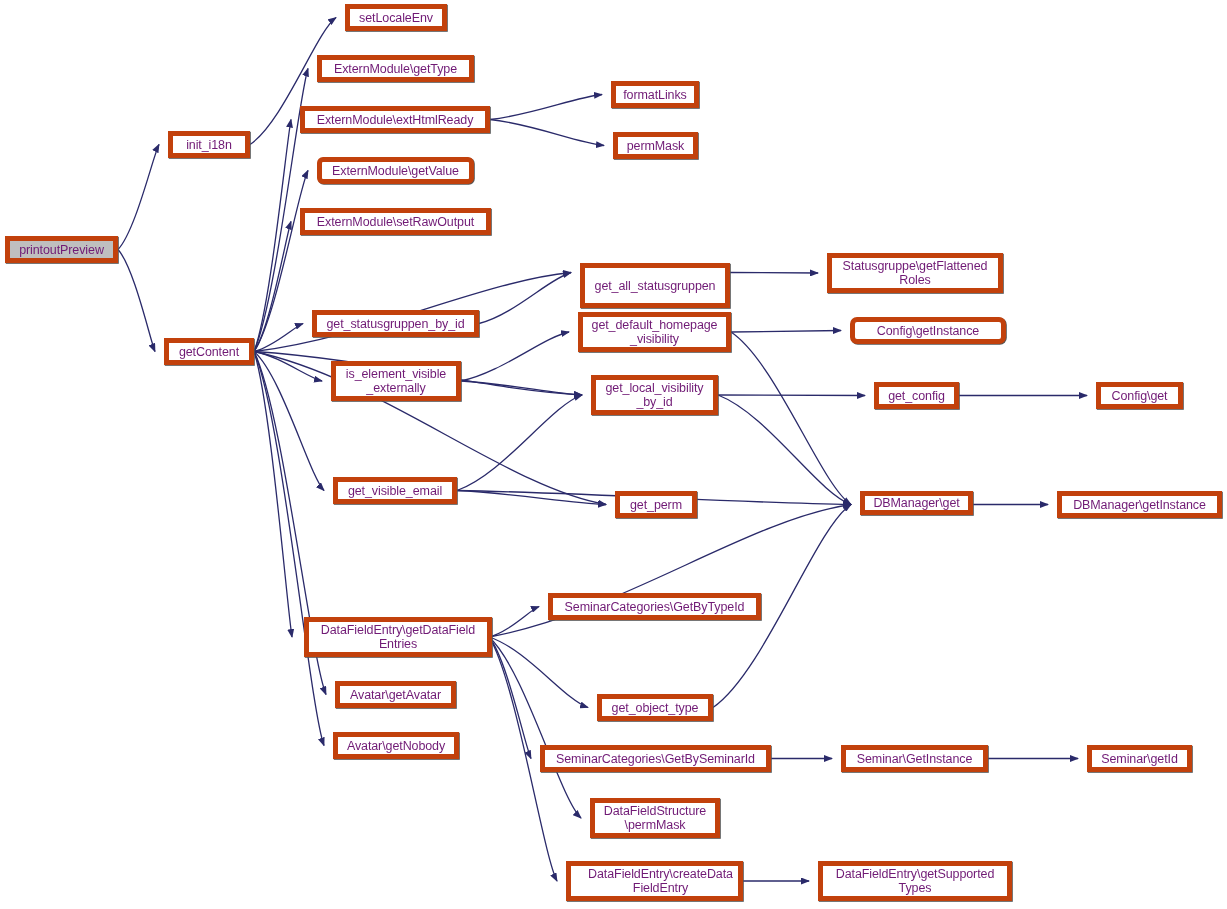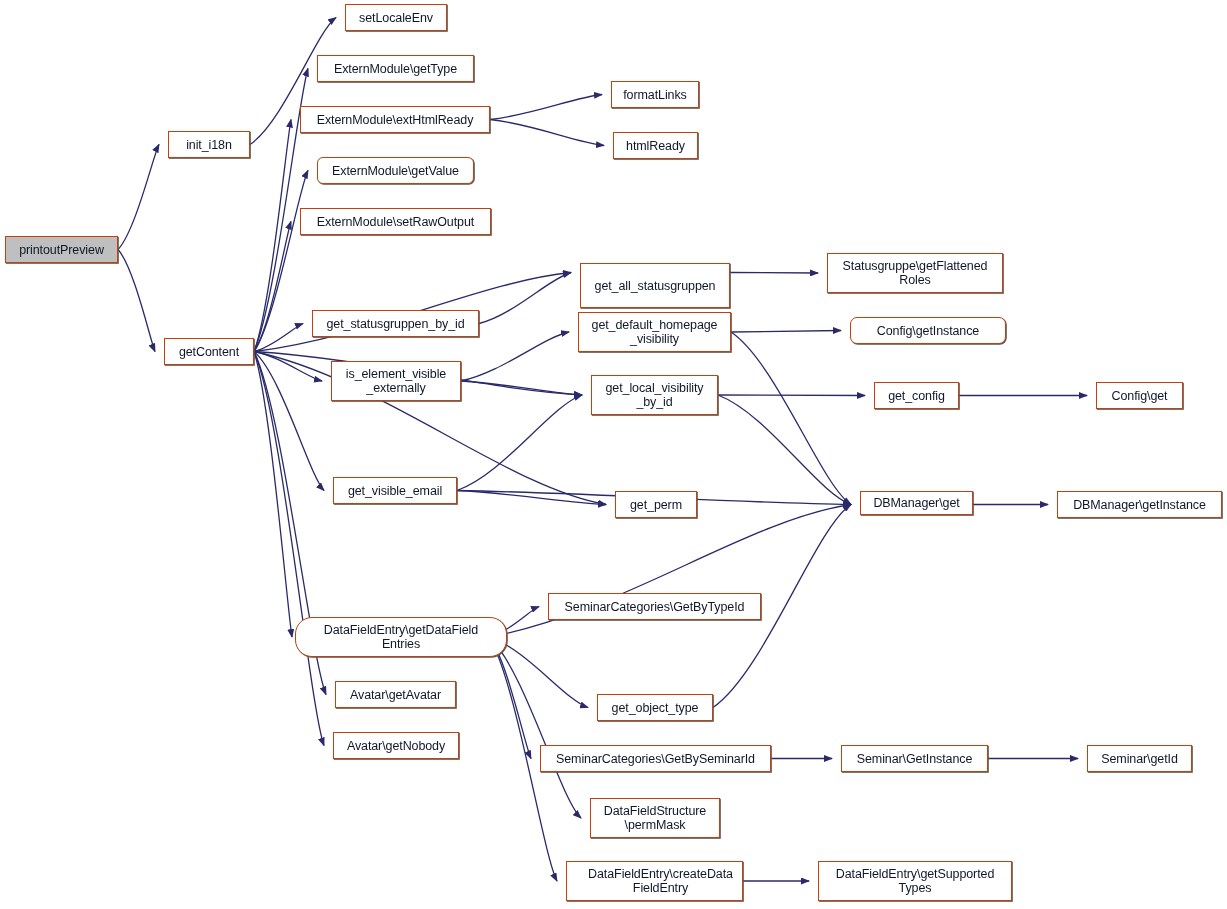--- a/index.html
+++ b/index.html
@@ -17,23 +17,23 @@
   svg.edges {
     position: absolute;
     left: 0; top: 0;
     width: 1227px;
     height: 909px;
     overflow: visible;
   }
   .node {
     position: absolute;
     box-sizing: border-box;
-    border: 1px solid #c2410c;
+    border: 5px solid #c2410c;
     background: #ffffff;
-    color: #0f172a;
+    color: #701a75;
     display: flex;
     align-items: center;
     justify-content: center;
     text-align: center;
     font-size: 12.5px;
     line-height: 14px;
     letter-spacing: -0.1px;
     white-space: pre-line;
     z-index: 5;
     box-shadow: 0.8px 0.8px 0 #555555;
@@ -97,40 +97,40 @@
   <div id="node-layer">
       <div class="node root" style="left: 5px; top: 236px; width: 113px; height: 27px;">printoutPreview</div>
       <div class="node" style="left: 168px; top: 131px; width: 82px; height: 27px;">init_i18n</div>
       <div class="node" style="left: 164px; top: 338px; width: 90px; height: 27px;">getContent</div>
       <div class="node" style="left: 345px; top: 4px; width: 102px; height: 27px;">setLocaleEnv</div>
       <div class="node" style="left: 317px; top: 55px; width: 157px; height: 27px;">ExternModule\getType</div>
       <div class="node" style="left: 300px; top: 106px; width: 190px; height: 27px;">ExternModule\extHtmlReady</div>
       <div class="node" style="left: 317px; top: 157px; width: 157px; height: 27px; border-radius: 6px;">ExternModule\getValue</div>
       <div class="node" style="left: 300px; top: 208px; width: 191px; height: 27px;">ExternModule\setRawOutput</div>
       <div class="node" style="left: 611px; top: 81px; width: 88px; height: 27px;">formatLinks</div>
-      <div class="node" style="left: 613px; top: 132px; width: 85px; height: 27px;">htmlReady</div>
+      <div class="node" style="left: 613px; top: 132px; width: 85px; height: 27px;">permMask</div>
       <div class="node" style="left: 580px; top: 263px; width: 150px; height: 45px;">get_all_statusgruppen</div>
       <div class="node" style="left: 827px; top: 253px; width: 176px; height: 40px;">Statusgruppe\getFlattened
 Roles</div>
       <div class="node" style="left: 312px; top: 310px; width: 167px; height: 27px;">get_statusgruppen_by_id</div>
       <div class="node" style="left: 578px; top: 312px; width: 153px; height: 40px;">get_default_homepage
 _visibility</div>
       <div class="node" style="left: 850px; top: 317px; width: 156px; height: 27px; border-radius: 7px;">Config\getInstance</div>
       <div class="node" style="left: 331px; top: 361px; width: 130px; height: 40px;">is_element_visible
 _externally</div>
       <div class="node" style="left: 591px; top: 375px; width: 127px; height: 40px;">get_local_visibility
 _by_id</div>
       <div class="node" style="left: 874px; top: 382px; width: 85px; height: 27px;">get_config</div>
       <div class="node" style="left: 1096px; top: 382px; width: 87px; height: 27px;">Config\get</div>
       <div class="node" style="left: 333px; top: 477px; width: 124px; height: 27px;">get_visible_email</div>
       <div class="node" style="left: 615px; top: 491px; width: 82px; height: 27px;">get_perm</div>
       <div class="node" style="left: 860px; top: 491px; width: 113px; height: 24px;">DBManager\get</div>
       <div class="node" style="left: 1057px; top: 491px; width: 165px; height: 27px;">DBManager\getInstance</div>
       <div class="node" style="left: 548px; top: 593px; width: 213px; height: 27px;">SeminarCategories\GetByTypeId</div>
-      <div class="node" style="left: 295px; top: 617px; width: 212px; height: 40px; border-radius: 17px;">DataFieldEntry\getDataField
+      <div class="node" style="left: 304px; top: 617px; width: 188px; height: 40px;">DataFieldEntry\getDataField
 Entries</div>
       <div class="node" style="left: 335px; top: 681px; width: 121px; height: 27px;">Avatar\getAvatar</div>
       <div class="node" style="left: 597px; top: 694px; width: 116px; height: 27px;">get_object_type</div>
       <div class="node" style="left: 333px; top: 732px; width: 126px; height: 27px;">Avatar\getNobody</div>
       <div class="node" style="left: 540px; top: 745px; width: 231px; height: 27px;">SeminarCategories\GetBySeminarId</div>
       <div class="node" style="left: 841px; top: 745px; width: 147px; height: 27px;">Seminar\GetInstance</div>
       <div class="node" style="left: 1087px; top: 745px; width: 105px; height: 27px;">Seminar\getId</div>
       <div class="node" style="left: 590px; top: 798px; width: 130px; height: 40px;">DataFieldStructure
 \permMask</div>
       <div class="node" style="left: 566px; top: 861px; width: 177px; height: 40px; padding-left: 12px;">DataFieldEntry\createData

